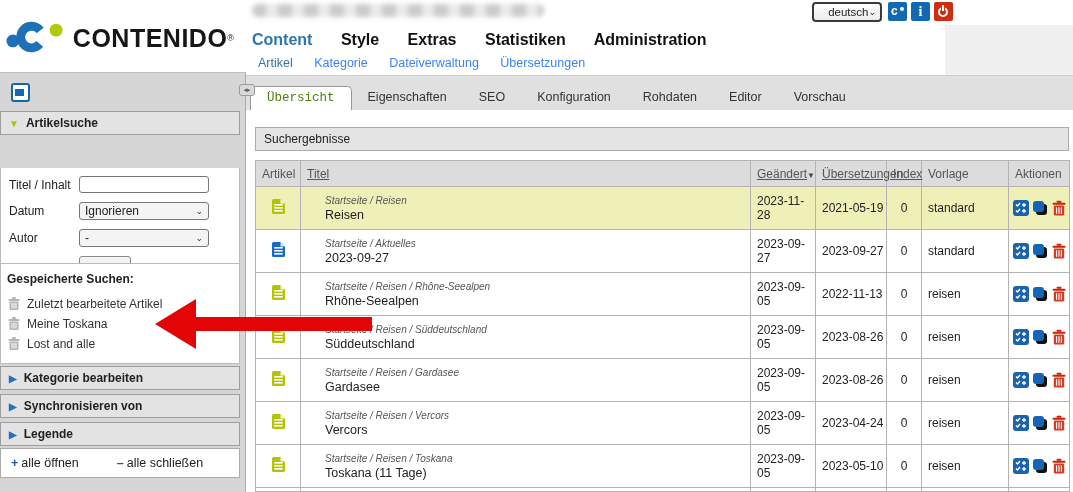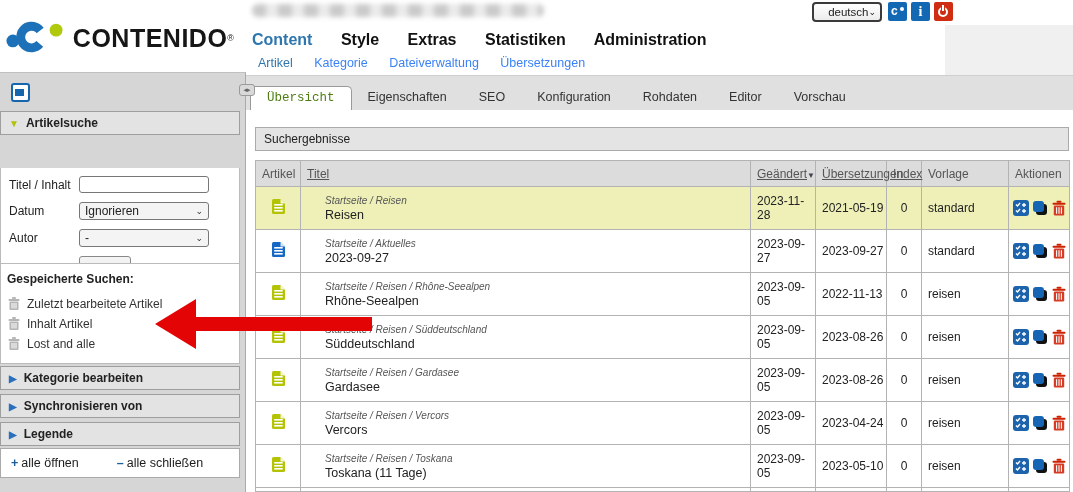--- a/index.html
+++ b/index.html
@@ -226,21 +226,21 @@
     </div>
     <div class="saved-item">
       <svg class="trash-gray" width="14" height="15" viewBox="0 0 14 15">
           <rect x="1.5" y="3" width="11" height="2" rx="1" fill="#b5b5b5"></rect>
           <rect x="5" y="1" width="4" height="2" rx="1" fill="#b5b5b5"></rect>
           <rect x="2.5" y="5.5" width="9" height="8.5" rx="1" fill="#b5b5b5"></rect>
           <line x1="5" y1="7" x2="5" y2="12.5" stroke="#fff" stroke-width="1"></line>
           <line x1="7" y1="7" x2="7" y2="12.5" stroke="#fff" stroke-width="1"></line>
           <line x1="9" y1="7" x2="9" y2="12.5" stroke="#fff" stroke-width="1"></line>
         </svg>
-      <span>Inhalt Artikel</span>
+      <span>Meine Toskana</span>
     </div>
     <div class="saved-item">
       <svg class="trash-gray" width="14" height="15" viewBox="0 0 14 15">
           <rect x="1.5" y="3" width="11" height="2" rx="1" fill="#b5b5b5"></rect>
           <rect x="5" y="1" width="4" height="2" rx="1" fill="#b5b5b5"></rect>
           <rect x="2.5" y="5.5" width="9" height="8.5" rx="1" fill="#b5b5b5"></rect>
           <line x1="5" y1="7" x2="5" y2="12.5" stroke="#fff" stroke-width="1"></line>
           <line x1="7" y1="7" x2="7" y2="12.5" stroke="#fff" stroke-width="1"></line>
           <line x1="9" y1="7" x2="9" y2="12.5" stroke="#fff" stroke-width="1"></line>
         </svg>

